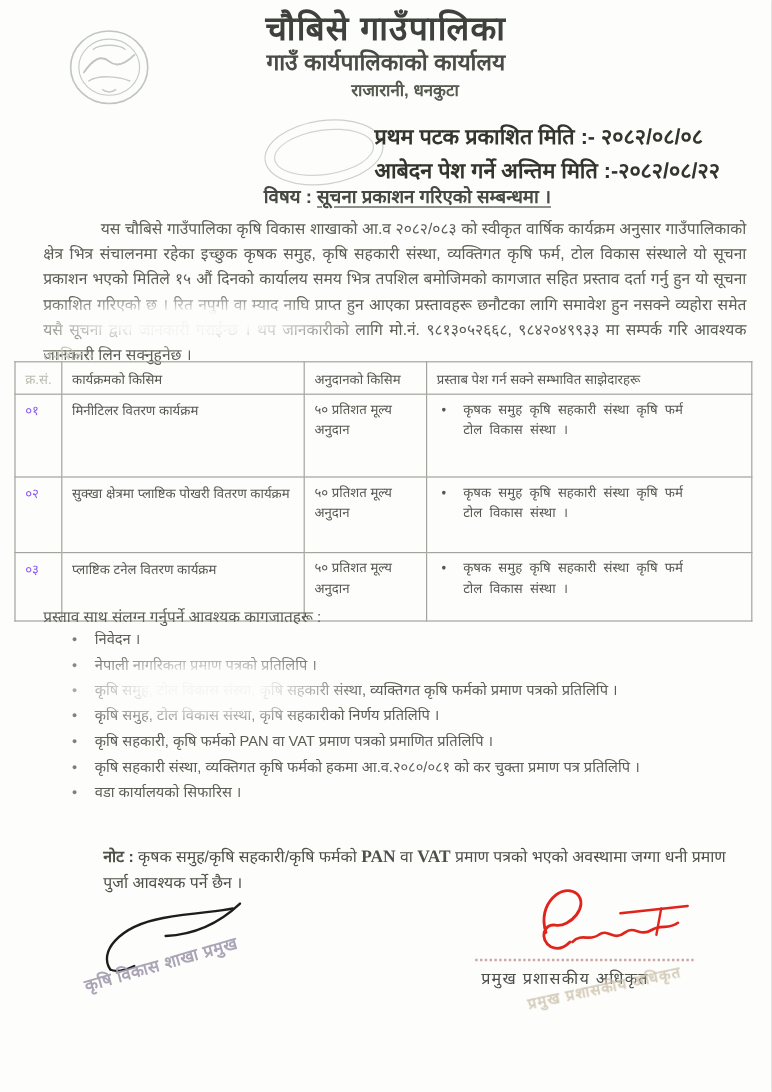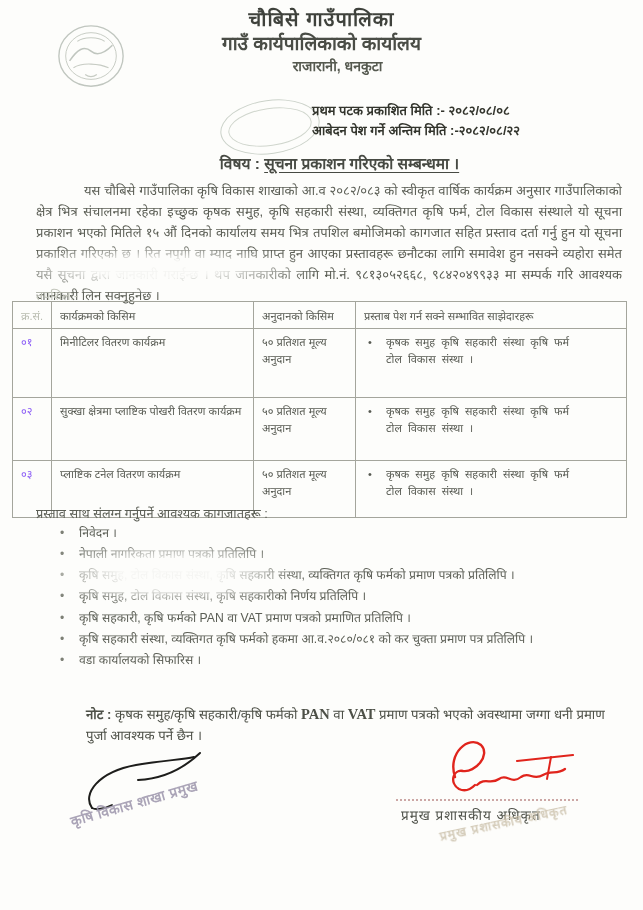--- a/index.html
+++ b/index.html
@@ -9,31 +9,31 @@
     margin:0 auto;
     background:#fdfdfb;
     font-family:"Liberation Sans","DejaVu Sans",sans-serif;
     color:#55584f;
     overflow:hidden;
     box-shadow:0 0 4px rgba(0,0,0,.25);
   }
   
   .logo{position:absolute;left:52px;top:20px;width:78px;height:74px;opacity:.55;}
   .hdr{position:absolute;left:0;right:0;top:8px;text-align:center;}
-  .hdr .t1{font-size:20px;font-weight:bold;color:#3f423c;letter-spacing:1px;line-height:1.15;}
+  .hdr .t1{font-size:28px;font-weight:bold;color:#3f423c;letter-spacing:1px;line-height:1.15;}
   .hdr .t2{font-size:19px;font-weight:bold;color:#4a4d46;line-height:1.2;margin-top:2px;}
   .hdr .t3{font-size:19px;font-weight:bold;color:#4a4d46;line-height:1.2;}
   .hdr .t4{font-size:14px;font-weight:bold;color:#565a50;line-height:1.3;margin-top:1px;padding-left:32px;}
   .office-stamp{
     position:absolute;left:216px;top:96px;width:108px;height:62px;
     opacity:.45;filter:blur(.4px);pointer-events:none;
   }
   .office-stamp .ring{position:absolute;inset:4px;border:1.5px solid #8f9e8e;border-radius:50%;transform:rotate(-8deg);}
   .office-stamp .ring2{position:absolute;inset:12px;border:1px solid #9aa796;border-radius:50%;transform:rotate(-8deg);}
-  .dates{position:absolute;left:312px;top:101px;font-size:13px;font-weight:bold;color:#33352d;line-height:1.55;white-space:nowrap;}
+  .dates{position:absolute;left:312px;top:101px;font-size:18px;font-weight:bold;color:#33352d;line-height:1.55;white-space:nowrap;}
   
   .subject{position:absolute;left:0;right:0;top:152px;text-align:center;font-size:15.5px;font-weight:bold;color:#474a43;margin-left:36px;}
   .subject .us{text-decoration:underline;text-underline-offset:3px;}
   
   .para{position:absolute;left:36px;top:180px;width:586px;font-size:13px;line-height:1.62;
         text-align:justify;text-indent:48px;color:#5b5e55;}
   .fade-blob{position:absolute;pointer-events:none;
     background:radial-gradient(closest-side,rgba(253,253,251,.95) 35%,rgba(253,253,251,0));}
   .fb1{left:-10px;top:243px;width:330px;height:52px;}
   .fb2{left:30px;top:538px;width:280px;height:72px;}

